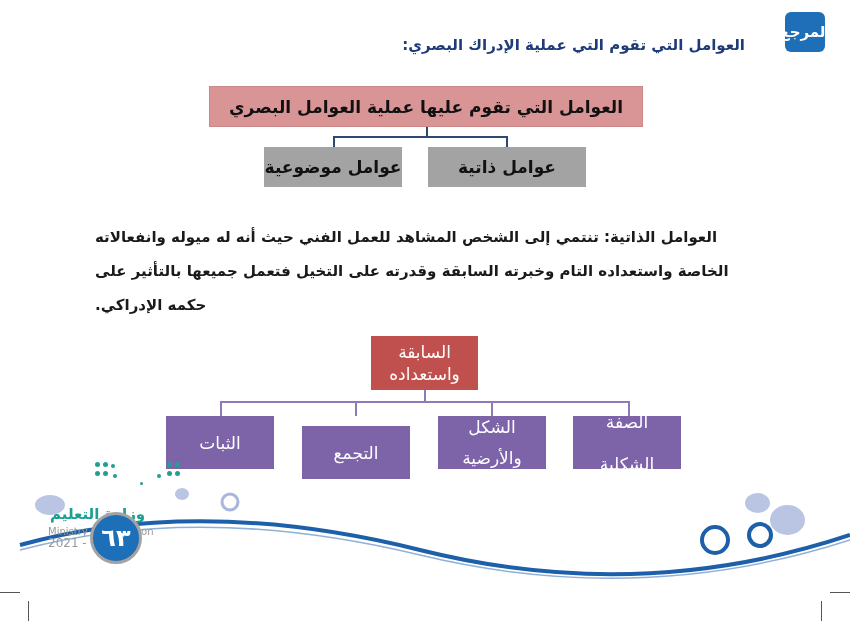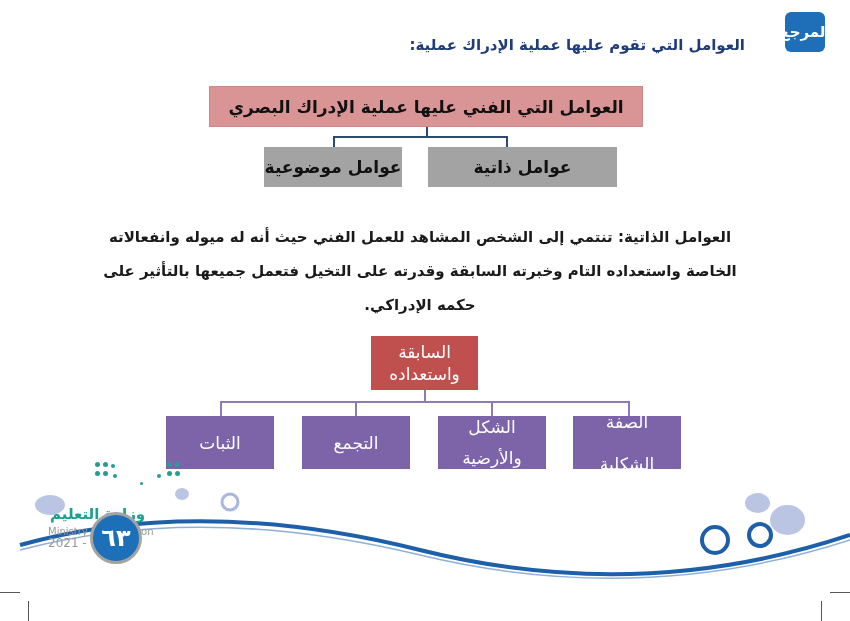--- a/index.html
+++ b/index.html
@@ -7,47 +7,47 @@
          font-family:"DejaVu Sans", sans-serif; direction:rtl; }
   .abs { position:absolute; }
   .logo { left:785px; top:12px; width:40px; height:40px; background:#1f6fb8; border-radius:6px;
           color:#fff; font-size:15px; font-weight:bold; display:flex; align-items:center; justify-content:center; }
   .heading { right:105px; top:36px; color:#1f3c78; font-size:15px; font-weight:bold; white-space:nowrap; }
   .top-box { left:209px; top:86px; width:434px; height:41px; background:#d99596; border:1px solid #c88; box-sizing:border-box;
              display:flex; align-items:center; justify-content:center; font-size:17px; font-weight:bold; color:#111; }
   .sub-box { top:147px; height:40px; background:#a3a3a3; display:flex; align-items:center; justify-content:center;
              font-size:17px; font-weight:bold; color:#111; }
   .line { background:#2c4a6e; }
-  .para { right:105px; top:220px; width:650px; font-size:15px; font-weight:bold; color:#1a1a1a; line-height:34px; text-align:center; }
+  .para { right:105px; top:220px; width:650px; font-size:15px; font-weight:bold; color:#1a1a1a; line-height:34px; text-align:left; }
   .root2 { left:371px; top:336px; width:107px; height:54px; background:#c0504d; color:#fff; font-size:17px;
            display:flex; flex-direction:column; align-items:center; justify-content:center; line-height:22px; text-align:center; }
   .leaf { top:416px; width:108px; height:53px; background:#7d63a8; color:#fff; font-size:17px; display:flex;
           flex-direction:column; align-items:center; justify-content:center; line-height:22px; text-align:center; }
   .pline { background:#8f79b8; }
   .crop { background:#555; }
   .page-badge { left:90px; top:512px; width:52px; height:52px; border-radius:50%; background:#1d6fb8; border:3px solid #a3a3a3; box-sizing:border-box;
                 color:#fff; font-size:24px; font-weight:bold; display:flex; align-items:center; justify-content:center; }
   .moe-ar { left:50px; top:505px; color:#1aa090; font-size:15px; font-weight:bold; direction:rtl; }
   .moe-en { left:48px; top:526px; color:#999; font-size:10px; direction:ltr; }
   .moe-yr { left:48px; top:536px; color:#999; font-size:12px; direction:ltr; }
   .dot { border-radius:50%; background:#20a090; }
   .bubble { border-radius:50%; background:#a9b7dc; opacity:.8; }
 </style>
 </head>
 <body>
 
 <div class="abs logo">المرجع</div>
-<div class="abs heading">العوامل التي تقوم عليها عملية الإدراك عملية:</div>
+<div class="abs heading">العوامل التي تقوم التي عملية الإدراك البصري:</div>
 
-<div class="abs top-box">العوامل التي الفني عليها عملية الإدراك البصري</div>
+<div class="abs top-box">العوامل التي تقوم عليها عملية العوامل البصري</div>
 <div class="abs line" style="left:426px;top:127px;width:2px;height:10px;"></div>
 <div class="abs line" style="left:333px;top:136px;width:175px;height:2px;"></div>
 <div class="abs line" style="left:333px;top:136px;width:2px;height:11px;"></div>
 <div class="abs line" style="left:506px;top:136px;width:2px;height:11px;"></div>
-<div class="abs sub-box" style="left:428px;width:189px;">عوامل ذاتية</div>
+<div class="abs sub-box" style="left:428px;width:158px;">عوامل ذاتية</div>
 <div class="abs sub-box" style="left:264px;width:138px;">عوامل موضوعية</div>
 
 <div class="abs para">العوامل الذاتية: تنتمي إلى الشخص المشاهد للعمل الفني حيث أنه له ميوله وانفعالاته الخاصة واستعداده التام وخبرته السابقة وقدرته على التخيل فتعمل جميعها بالتأثير على حكمه الإدراكي.</div>
 
 <div class="abs root2">
   <span>السابقة</span>
   <span>واستعداده</span>
 </div>
 <div class="abs pline" style="left:424px;top:390px;width:2px;height:12px;"></div>
 <div class="abs pline" style="left:220px;top:401px;width:410px;height:2px;"></div>
@@ -57,21 +57,21 @@
 <div class="abs pline" style="left:628px;top:401px;width:2px;height:15px;"></div>
 
 <div class="abs leaf" style="left:573px;gap:20px;">
   <span>الصفة</span>
   <span>الشكلية</span>
 </div>
 <div class="abs leaf" style="left:438px;justify-content:space-between;">
   <span>الشكل</span>
   <span>والأرضية</span>
 </div>
-<div class="abs leaf" style="left:302px;">
+<div class="abs leaf" style="left:302px;margin-top:10px;">
   <span>التجمع</span>
 </div>
 <div class="abs leaf" style="left:166px;align-items:center;">
   <span>الثبات</span>
 </div>
 
 <svg class="abs" style="left:0;top:480px;" width="850" height="100">
   <path d="M20 65 Q 200 15 420 70 T 850 55" stroke="#1d5fa8" stroke-width="4" fill="none"></path>
   <path d="M20 70 Q 200 22 420 75 T 850 60" stroke="#8fb0d8" stroke-width="1.5" fill="none"></path>
   <circle cx="715" cy="60" r="13" stroke="#1d5fa8" stroke-width="4" fill="none"></circle>

